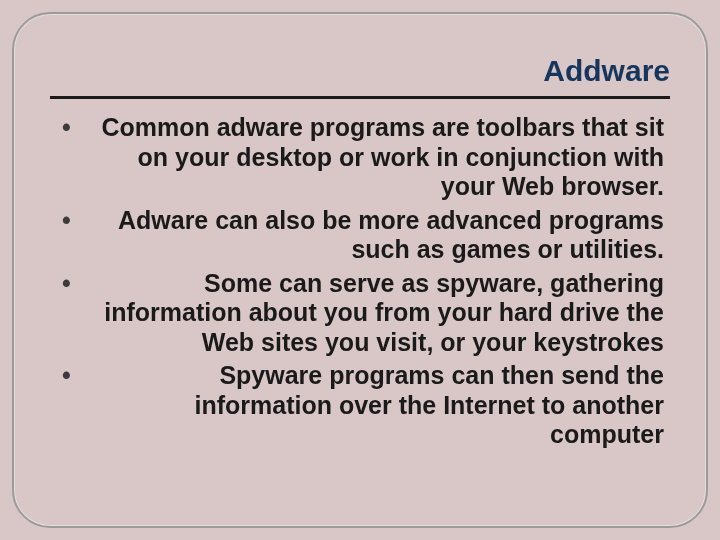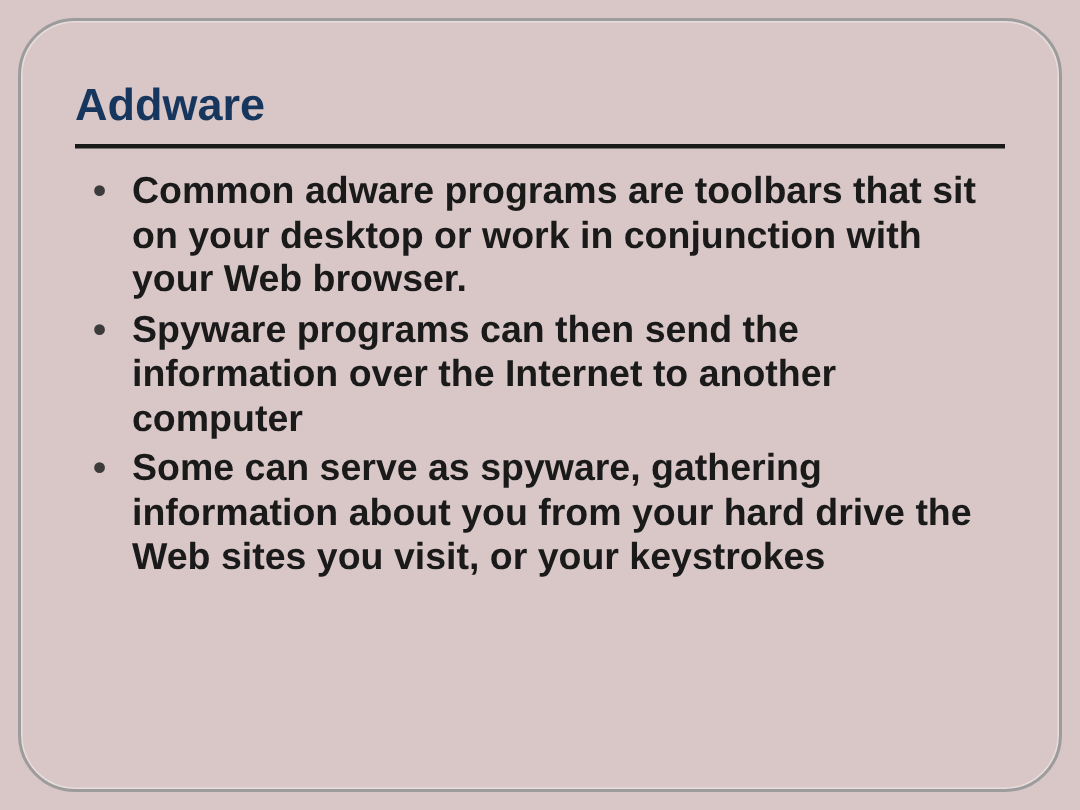--- a/index.html
+++ b/index.html
@@ -21,20 +21,21 @@
     top: 12px;
     left: 12px;
     right: 12px;
     bottom: 12px;
     border: 2px solid #9c9c9c;
     border-radius: 38px;
     background: transparent;
     box-sizing: border-box;
     padding: 40px 36px 30px 36px;
     box-shadow: inset 0 0 0 1px rgba(255,255,255,0.4);
+    text-align: right;
   }
   .title {
     font-size: 30px;
     font-weight: bold;
     color: #17365d;
     margin: 0 0 6px 0;
     padding-bottom: 2px;
   }
   .rule {
     border: none;
@@ -66,17 +67,18 @@
 </style>
 </head>
 <body>
 
 <div class="slide">
   <div class="frame">
     <h1 class="title">Addware</h1>
     <hr class="rule">
     <ul class="bullets">
       <li>Common adware programs are toolbars that sit on your desktop or work in conjunction with your Web browser.</li>
+      <li>Adware can also be more advanced programs such as games or utilities.</li>
+      <li>Some can serve as spyware, gathering information about you from your hard drive the Web sites you visit, or your keystrokes</li>
       <li>Spyware programs can then send the information over the Internet to another computer</li>
-      <li>Some can serve as spyware, gathering information about you from your hard drive the Web sites you visit, or your keystrokes</li>
     </ul>
   </div>
 </div>
 
 </body></html>

